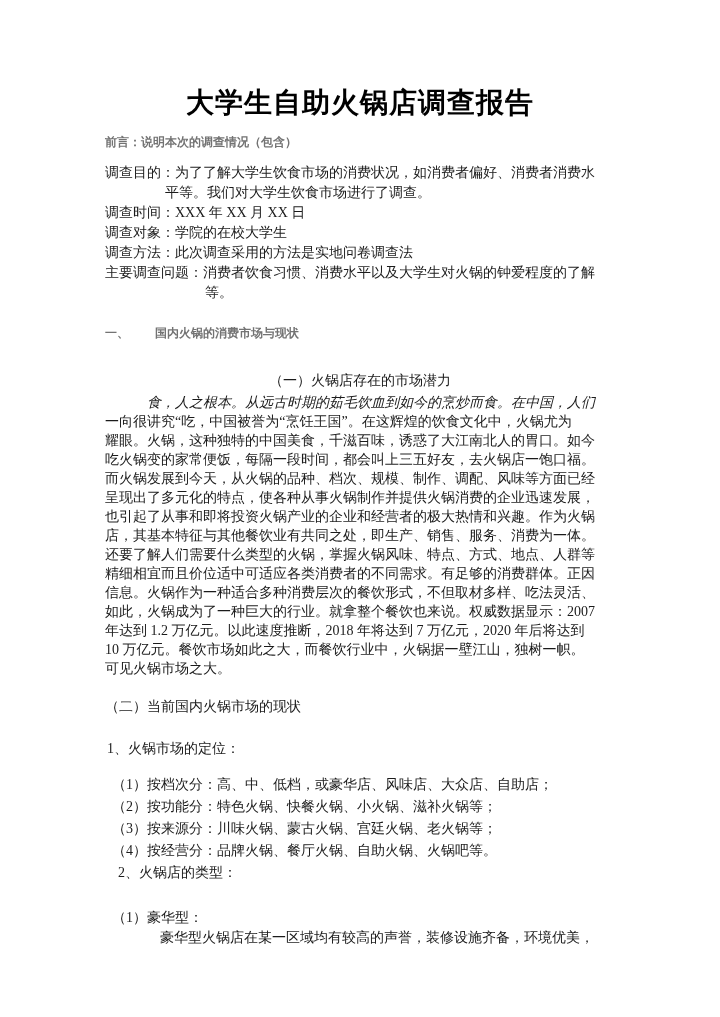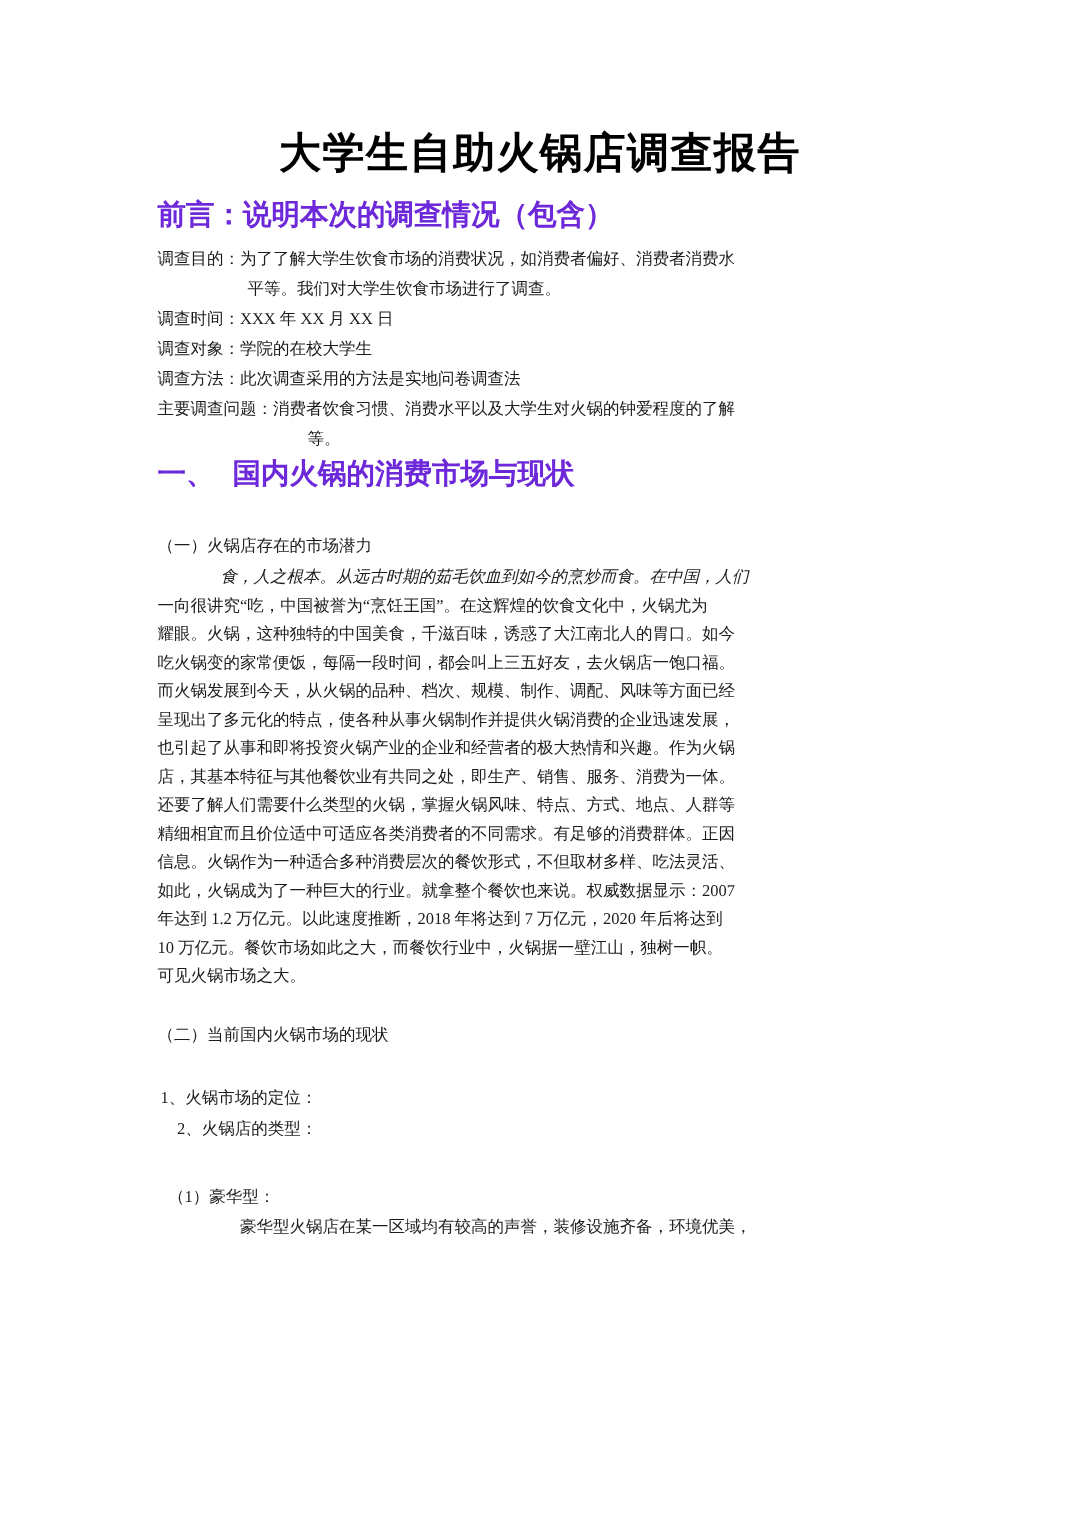--- a/index.html
+++ b/index.html
@@ -24,46 +24,48 @@
   .doc-title {
     margin: 0;
     font-size: 28px;
     line-height: 34px;
     font-weight: bold;
     text-align: center;
     letter-spacing: 1px;
     color: #000000;
   }
   .h2 {
-    font-size: 19px;
+    font-size: 12px;
     line-height: 21px;
     font-weight: bold;
-    color: #6d28d9;
+    color: #737373;
+    font-family: Liberation Mono, monospace;
   }
   .preface-heading {
     margin-top: 13px;
   }
   .line {
-    font-size: 11px;
+    font-size: 14px;
     line-height: 20px;
     white-space: nowrap;
   }
   .preface-block {
     margin-top: 9px;
   }
   .section-heading {
-    margin-top: 3px;
+    margin-top: 20px;
     line-height: 22px;
   }
   .section-num {
     display: inline-block;
     min-width: 50px;
   }
   .sub1-heading {
     margin-top: 26px;
+    text-align: center;
   }
   .para-block {
     margin-top: 2px;
   }
   .para-block .line {
     line-height: 19px;
   }
   .sub2-heading {
     margin-top: 19px;
   }
@@ -129,20 +131,26 @@
       <div class="line">如此，火锅成为了一种巨大的行业。就拿整个餐饮也来说。权威数据显示：2007</div>
       <div class="line">年达到 1.2 万亿元。以此速度推断，2018 年将达到 7 万亿元，2020 年后将达到</div>
       <div class="line">10 万亿元。餐饮市场如此之大，而餐饮行业中，火锅据一壁江山，独树一帜。</div>
       <div class="line">可见火锅市场之大。</div>
     </div>
 
   <div class="line sub2-heading">（二）当前国内火锅市场的现状</div>
 
   <div class="line pos-heading">1、火锅市场的定位：</div>
 
+  <div class="pos-list">
+      <div class="line" style="padding-left: 7px;">（1）按档次分：高、中、低档，或豪华店、风味店、大众店、自助店；</div>
+      <div class="line" style="padding-left: 7px;">（2）按功能分：特色火锅、快餐火锅、小火锅、滋补火锅等；</div>
+      <div class="line" style="padding-left: 7px;">（3）按来源分：川味火锅、蒙古火锅、宫廷火锅、老火锅等；</div>
+      <div class="line" style="padding-left: 7px;">（4）按经营分：品牌火锅、餐厅火锅、自助火锅、火锅吧等。</div>
+    </div>
 
   <div class="line types-heading">2、火锅店的类型：</div>
 
   <div class="line type1-heading">（1）豪华型：</div>
 
   <div class="line type1-desc">豪华型火锅店在某一区域均有较高的声誉，装修设施齐备，环境优美，</div>
 
 </div>
 
 </body></html>

